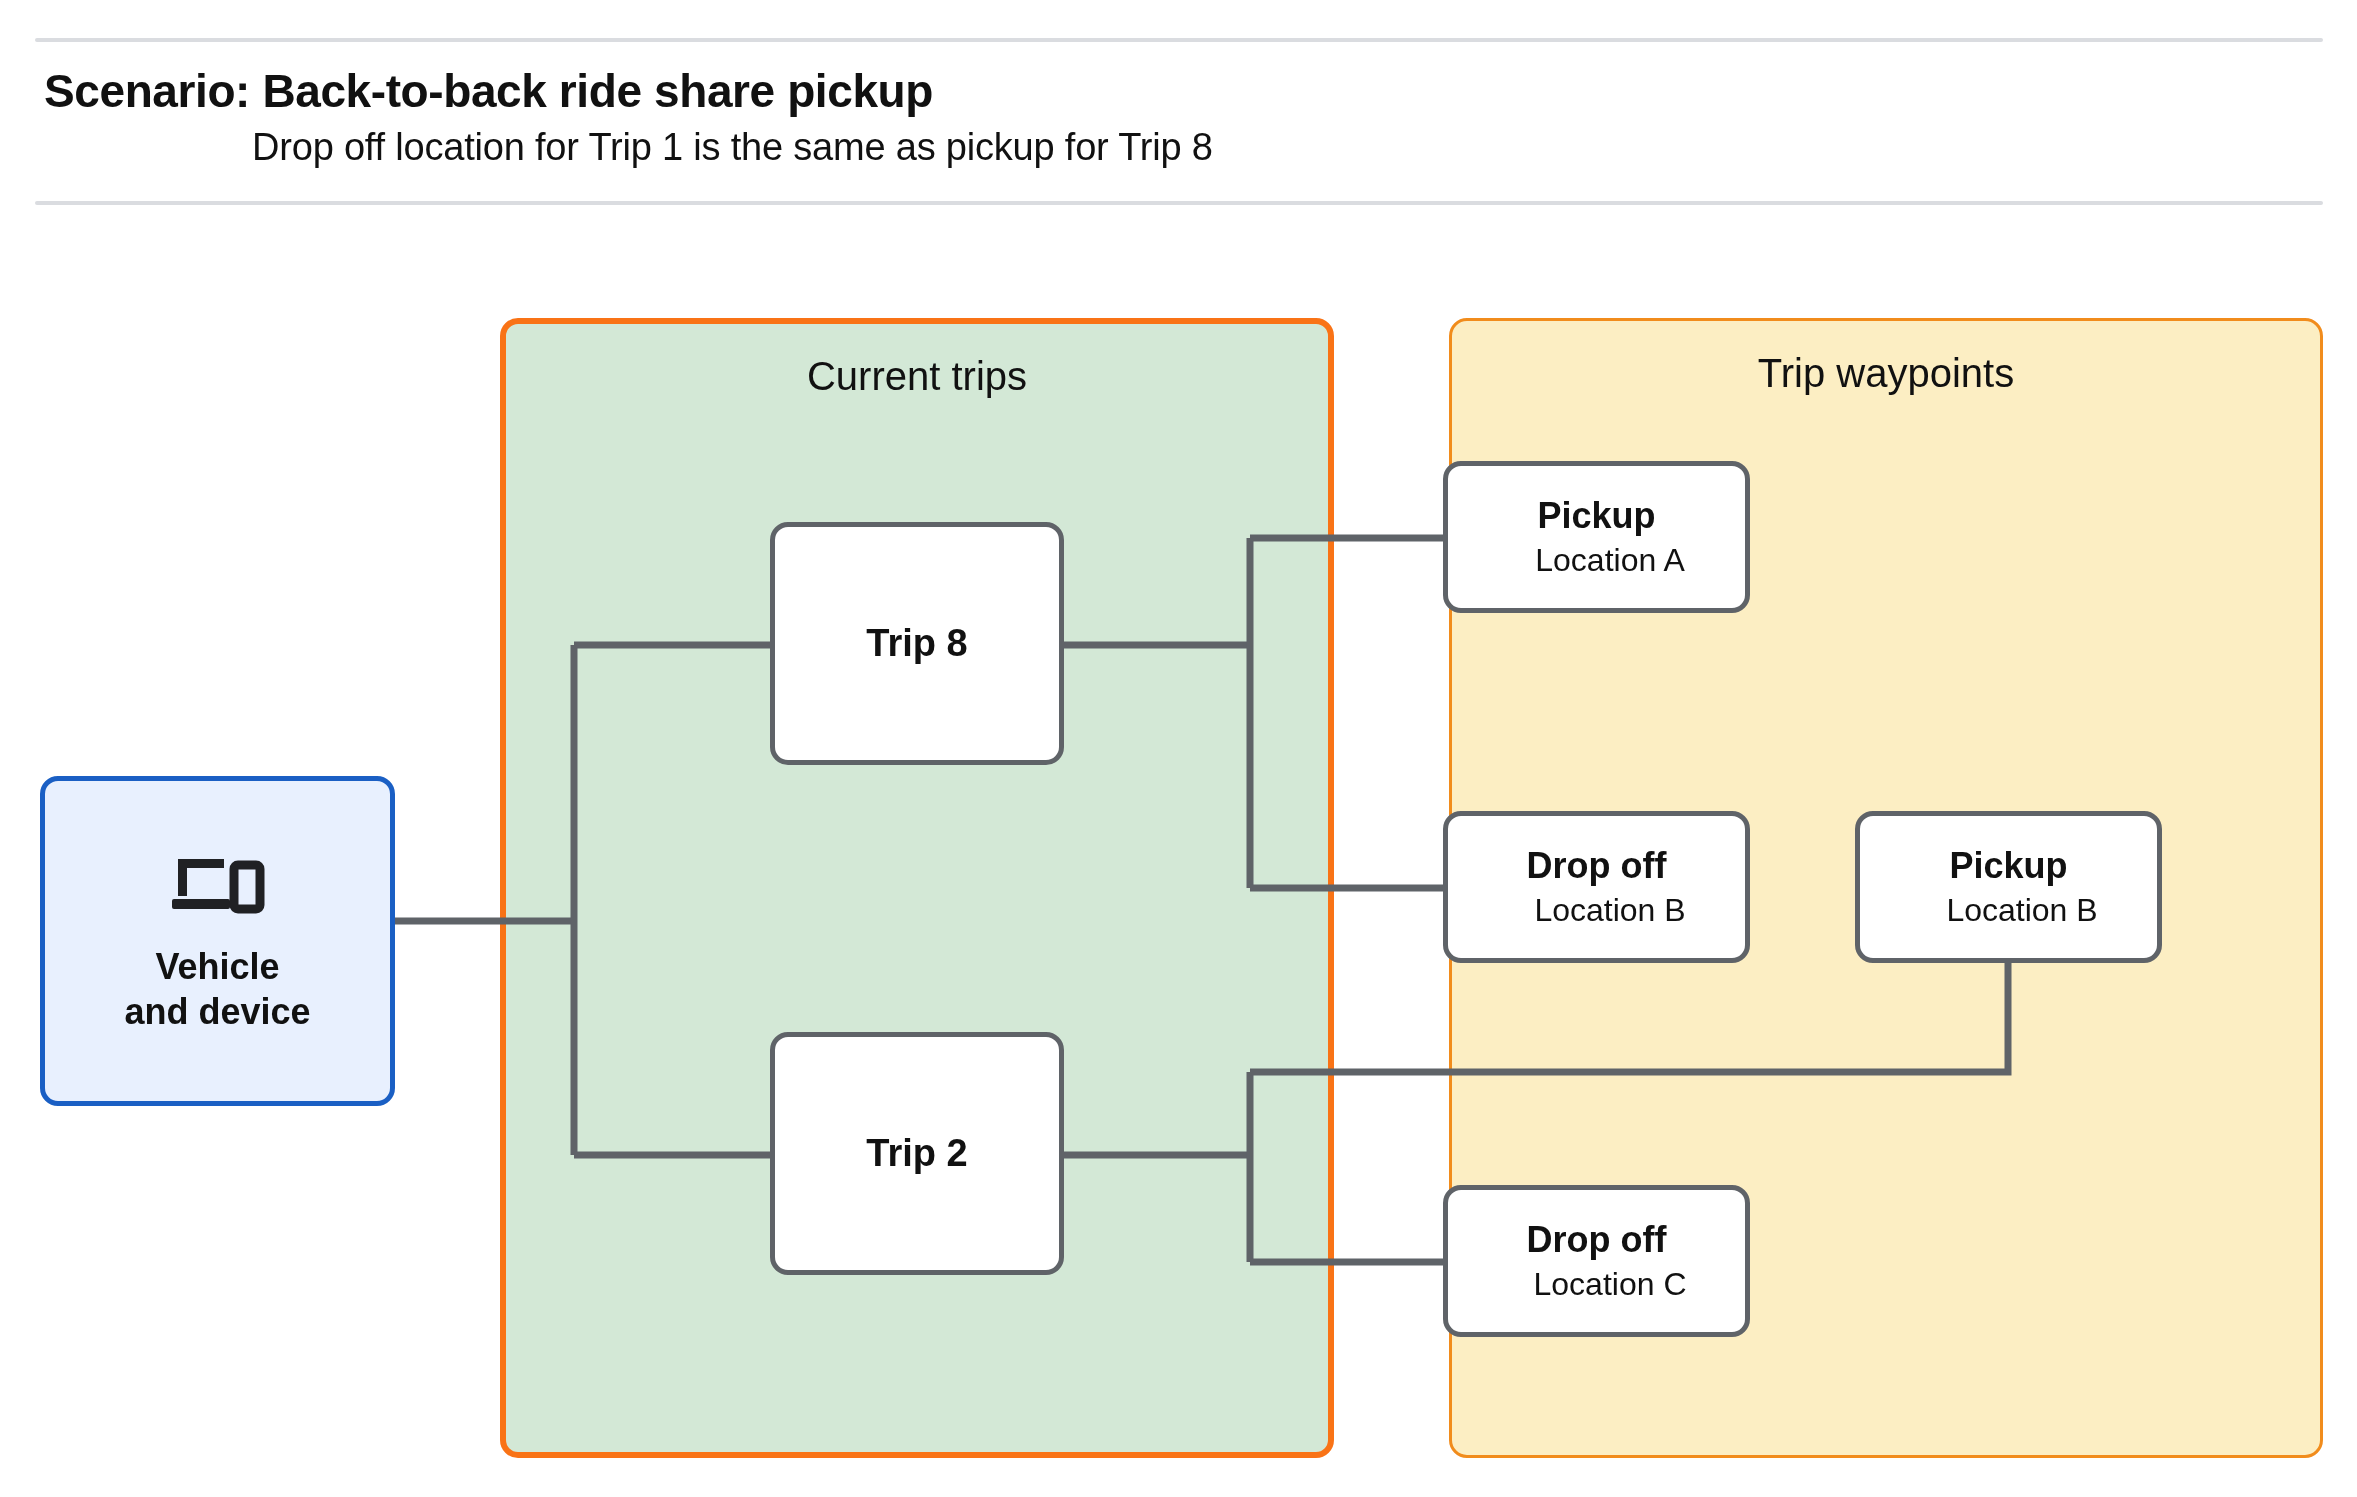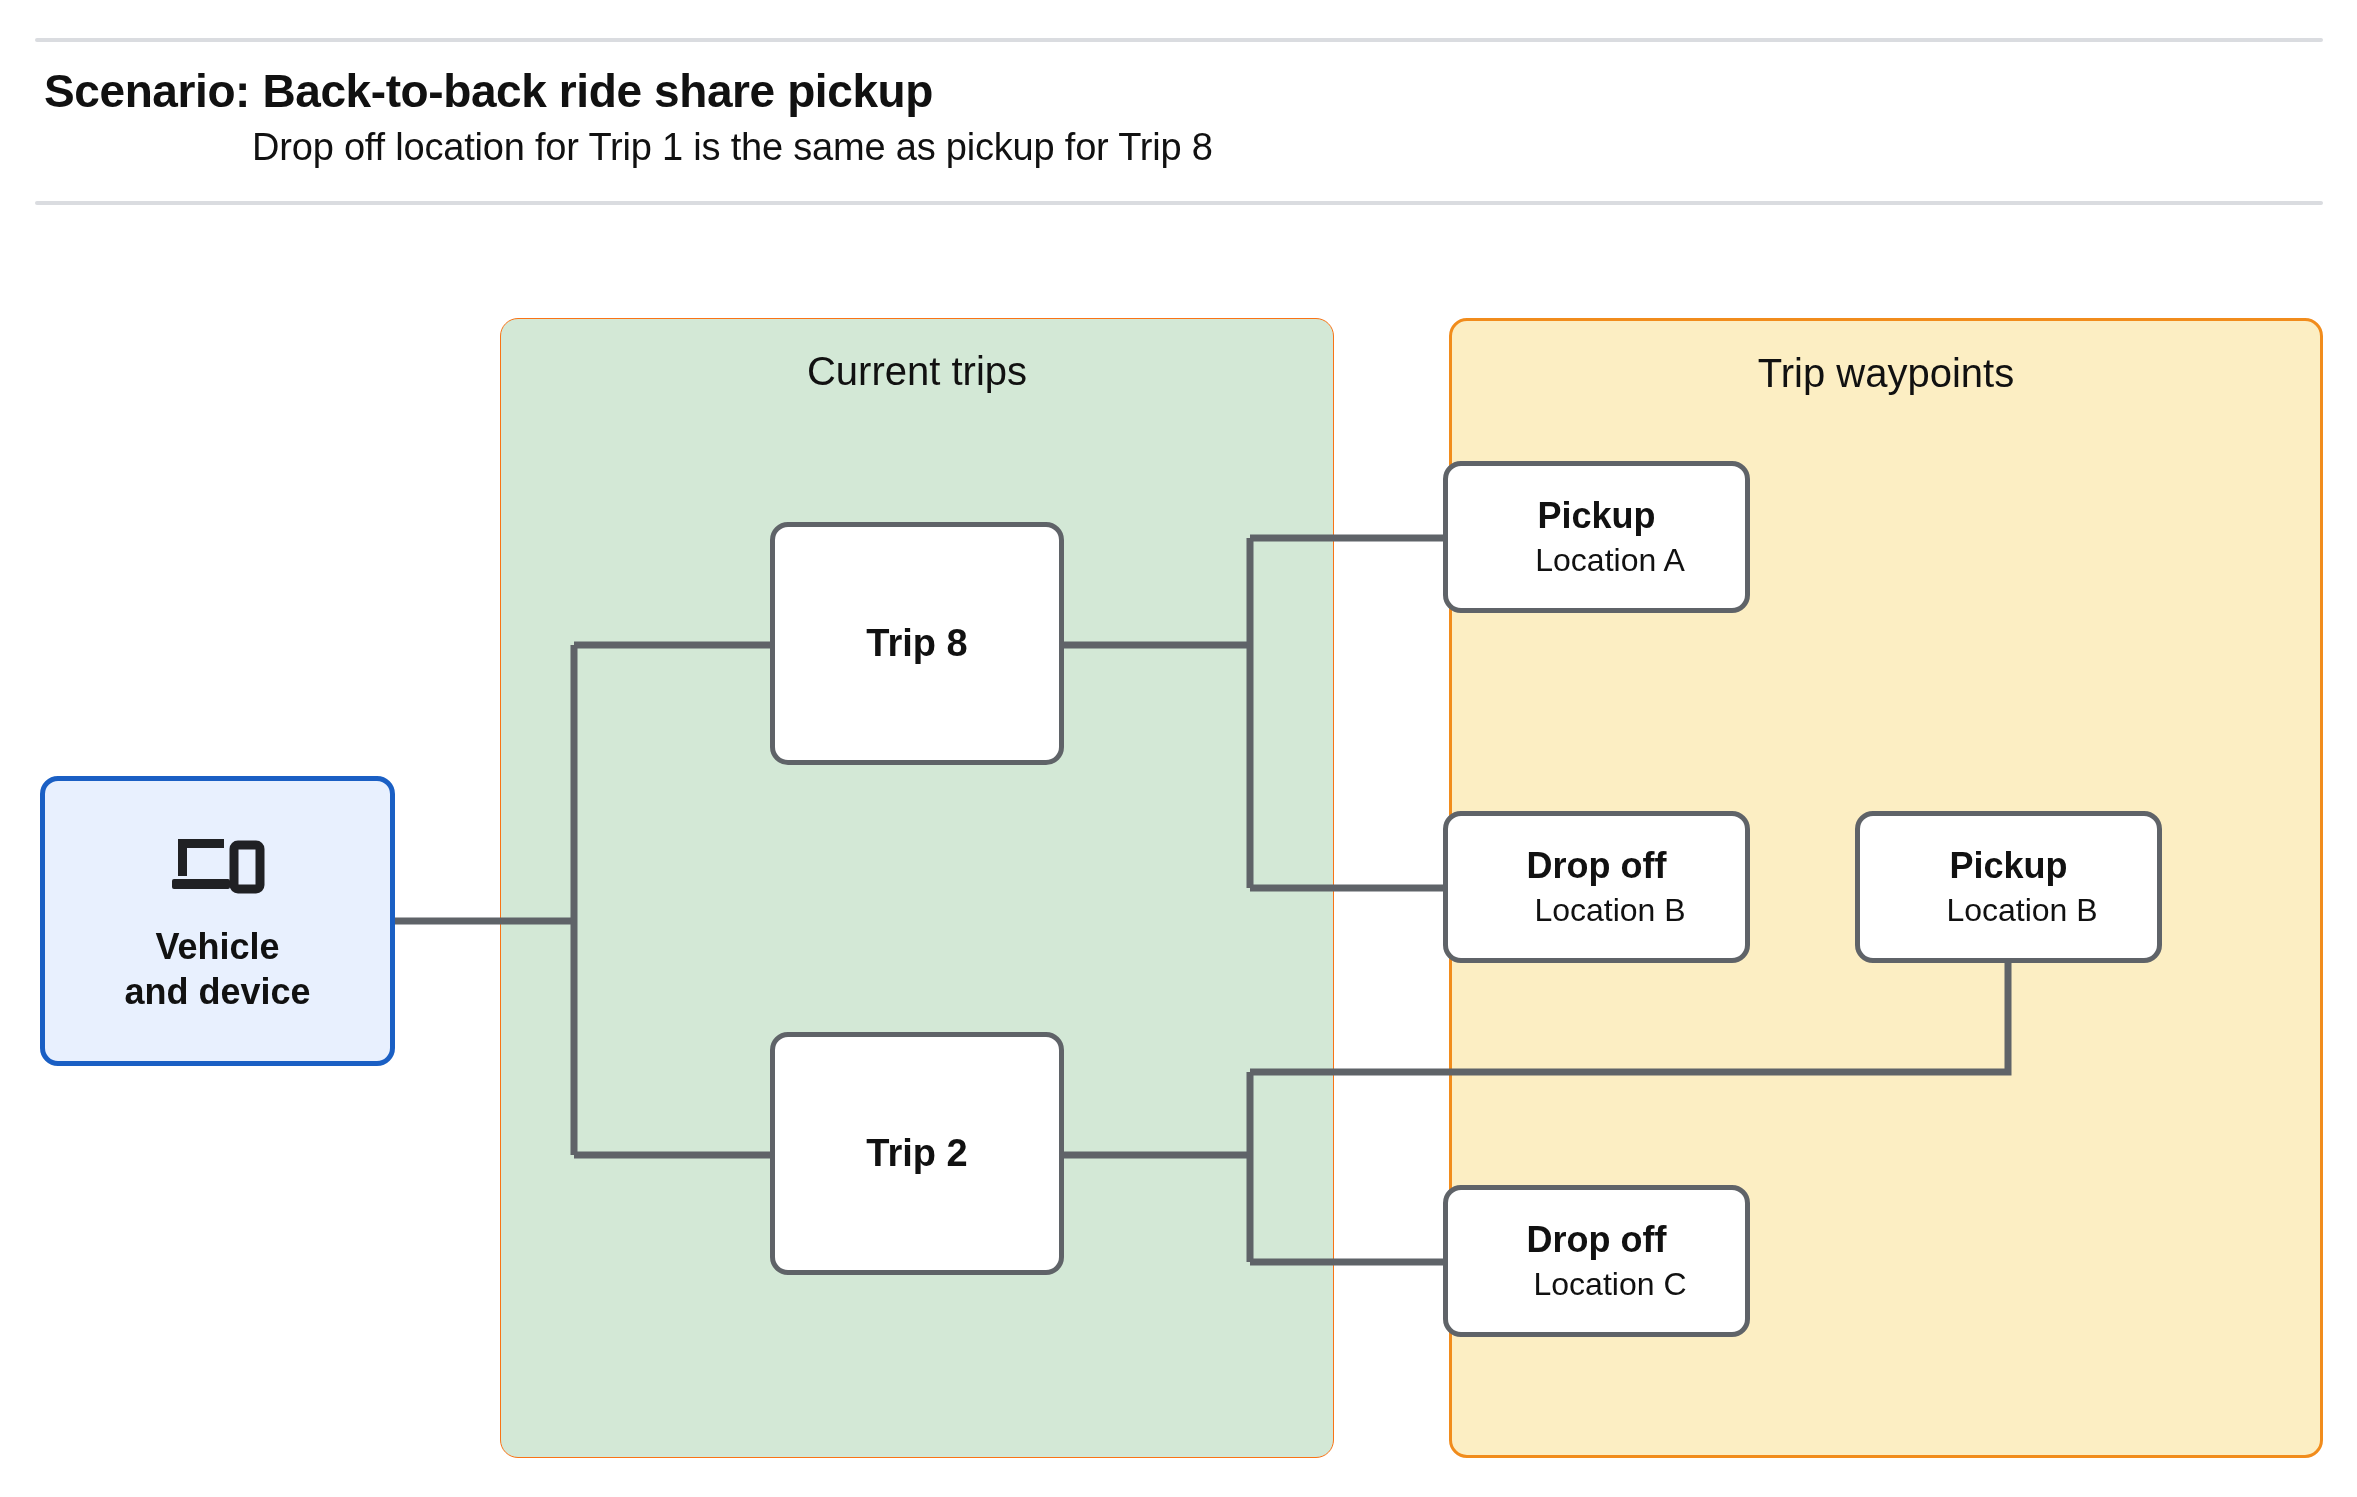--- a/index.html
+++ b/index.html
@@ -59,21 +59,21 @@
     position: absolute;
     border-radius: 18px;
     box-sizing: border-box;
   }
   #panel-current-trips {
     left: 500px;
     top: 318px;
     width: 834px;
     height: 1140px;
     background: #d3e8d6;
-    border: 1px solid #f97316;
+    border: 6px solid #f97316;
   }
   #panel-trip-waypoints {
     left: 1449px;
     top: 318px;
     width: 874px;
     height: 1140px;
     background: #fceec3;
     border: 3px solid #f18c1c;
   }
   .panel-title {
@@ -134,21 +134,21 @@
   #node-dropoff-b  { left: 1443px; top: 811px;  width: 307px; height: 152px; }
   #node-pickup-b   { left: 1855px; top: 811px;  width: 307px; height: 152px; }
   #node-dropoff-c  { left: 1443px; top: 1185px; width: 307px; height: 152px; }
 
   
   #node-vehicle {
     position: absolute;
     left: 40px;
     top: 776px;
     width: 355px;
-    height: 290px;
+    height: 330px;
     box-sizing: border-box;
     background: #e8f0fe;
     border: 5px solid #1a5fc4;
     border-radius: 18px;
     display: flex;
     flex-direction: column;
     align-items: center;
     justify-content: center;
   }
   #vehicle-device-icon {

